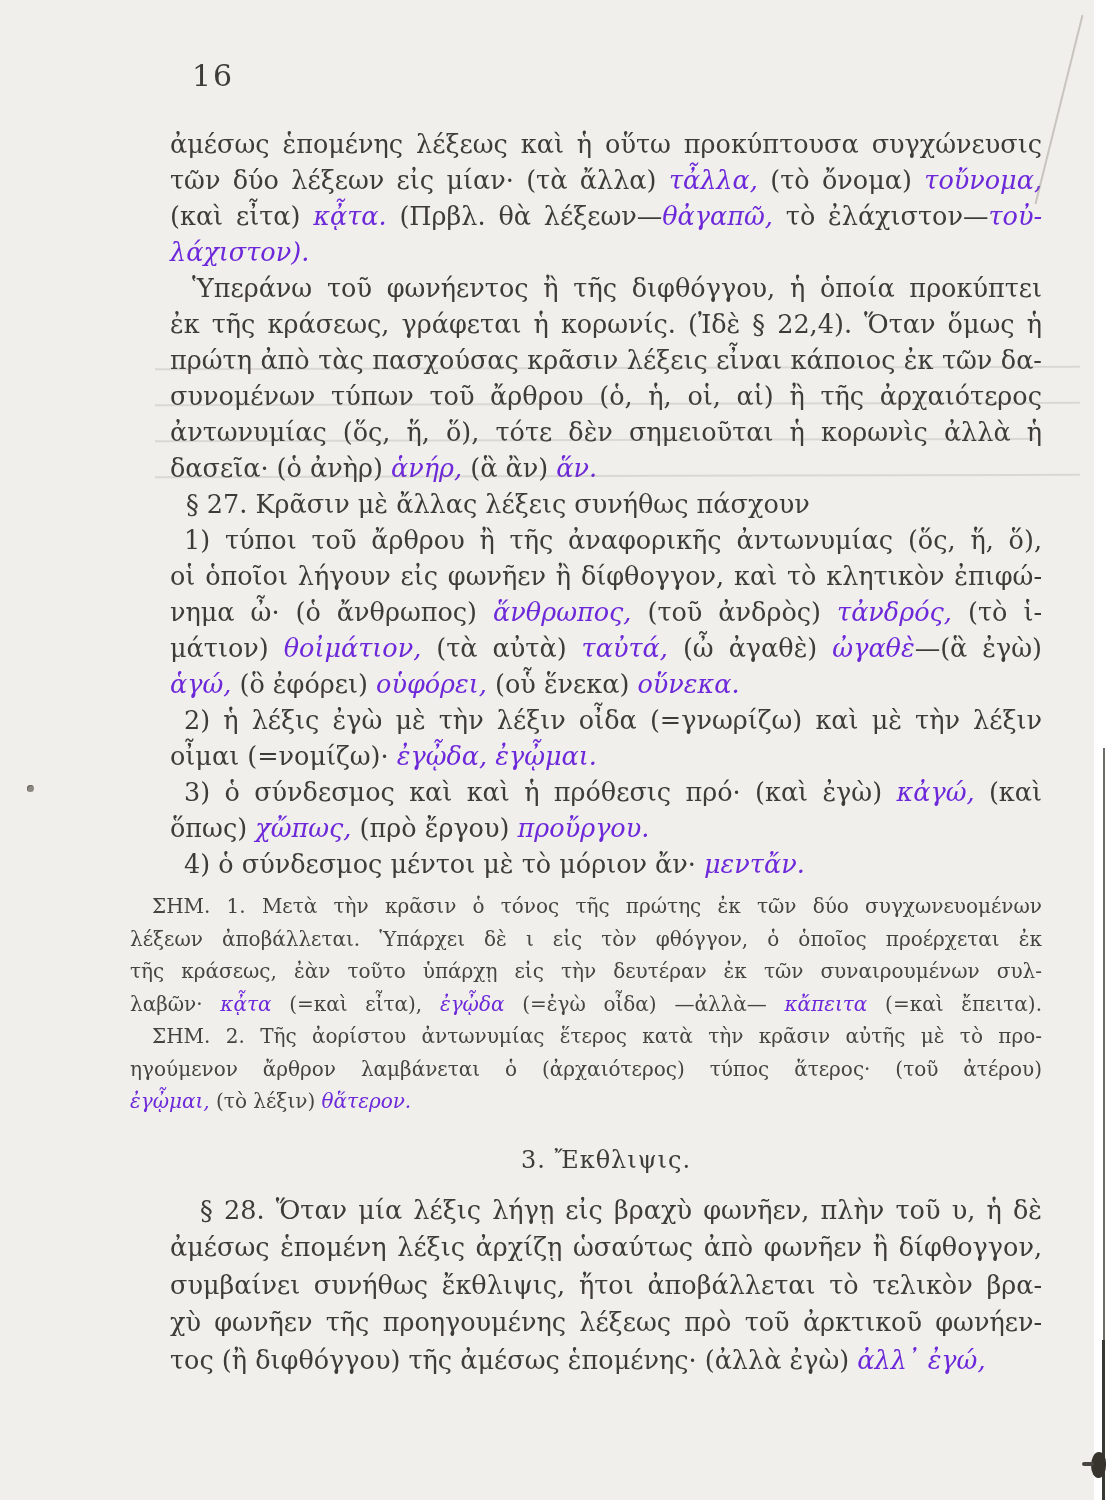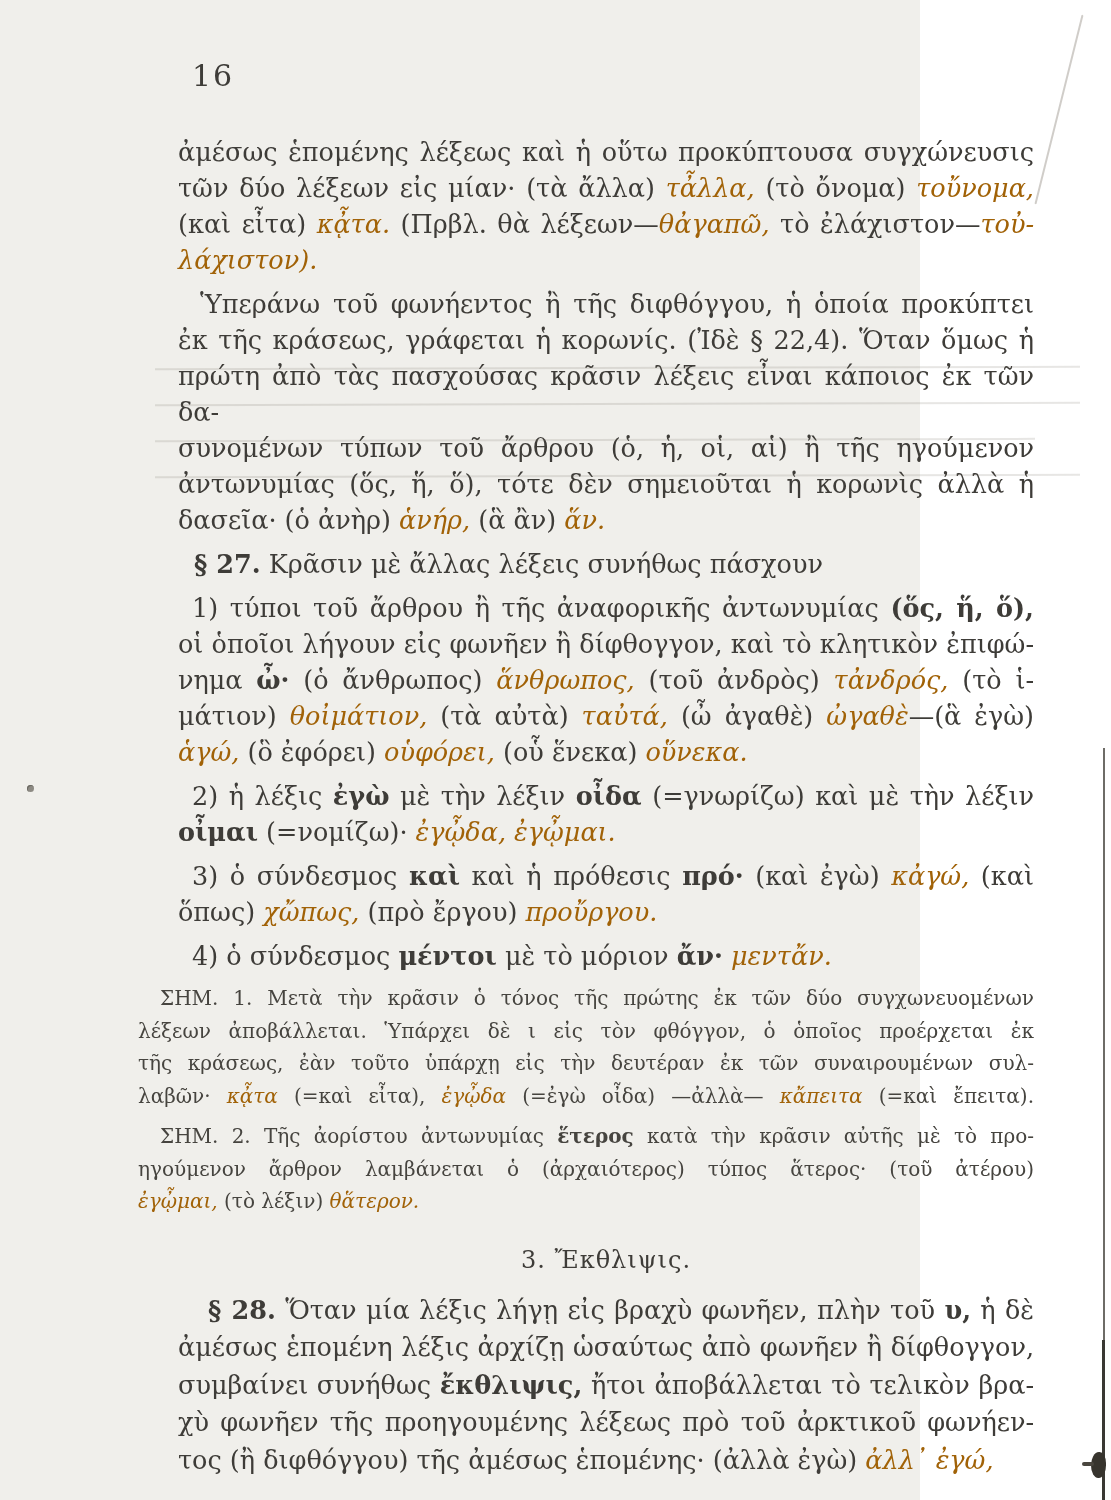--- a/index.html
+++ b/index.html
@@ -1,40 +1,40 @@
 <!DOCTYPE html>
 <html><head>
 <meta charset="utf-8">
 <style>
   html,body{margin:0;padding:0}
   body{width:1111px;height:1500px;overflow:hidden;
        font-family:"DejaVu Serif","Liberation Serif",serif;}
-  .page{position:relative;width:920px;height:1500px;
+  .page{position:relative;width:1094px;height:1500px;
         background:linear-gradient(180deg,#f2f1ee 0%,#f0efeb 55%,#edecе8 100%);
         background-color:var(--paper,#f0efeb);color:var(--ink,#3e3c38)}
   .page-number{position:absolute;left:192px;top:58px;font-size:30px;
         letter-spacing:2px;color:var(--ink)}
   .text-column{position:absolute;left:130px;top:126px;width:912px}
-  .para{margin:8px;padding:0}
+  .para{margin:0;padding:0}
   .para.body{padding-left:40px}
   .para.body .line{font-size:25.5px;line-height:36px;min-height:36px}
   .para.lh38 .line{line-height:37.5px;min-height:37.5px}
   .para.note .line{font-size:20px;line-height:32.5px;min-height:32.5px;color:#46443f}
   .para.mt8{margin-top:8px}
   .line.j{text-align:justify;text-align-last:justify}
   .line.end{text-align:right;text-align-last:left}
   .para.ind-xs .line:first-child{text-indent:14px}
   .para.ind-sm .line:first-child{text-indent:16px}
   .para.ind-md .line:first-child{text-indent:22px}
   .para.ind-lg .line:first-child{text-indent:30px}
   .para.head{padding-left:40px;margin:26px 0 16px;text-align:center}
   .para.head .line{font-size:24px;line-height:32px;text-align:left;
         text-align-last:center;letter-spacing:1px;font-weight:500}
-  span.em{font-style:italic;color:#a16207}
-  span.bd{font-weight:700}
+  span.em{font-style:italic;color:#6d28d9}
+  span.bd{font-weight:400}
   
   .crease{position:absolute;left:1058px;top:12px;width:2px;height:195px;
         background:rgba(150,144,135,.45);transform:rotate(14deg);border-radius:2px}
   .edge-line{position:absolute;left:1103px;top:748px;width:2px;height:752px;
         background:#55524c;opacity:.85}
   .edge-line2{position:absolute;left:1102px;top:1340px;width:3px;height:160px;
         background:#3a3833}
   .blob{position:absolute;left:1091px;top:1452px;width:15px;height:26px;
         background:#37342e;border-radius:55% 45% 50% 50%}
   .blob-spur{position:absolute;left:1082px;top:1462px;width:12px;height:4px;
@@ -54,21 +54,21 @@
       <div class="para body">
         <div class="line j"><span>ἀμέσως ἑπομένης λέξεως καὶ ἡ οὕτω προκύπτουσα συγχώνευσις</span></div>
         <div class="line j"><span>τῶν δύο λέξεων εἰς μίαν· (τὰ ἄλλα) </span><span class="em">τἆλλα,</span><span> (τὸ ὄνομα) </span><span class="em">τοὔνομα,</span></div>
         <div class="line j"><span>(καὶ εἶτα) </span><span class="em">κᾆτα.</span><span> (Πρβλ. θὰ λέξεων—</span><span class="em">θἀγαπῶ,</span><span> τὸ ἐλάχιστον—</span><span class="em">τοὐ-</span></div>
         <div class="line end"><span class="em">λάχιστον).</span></div>
       </div>
       <div class="para body ind-md">
         <div class="line j"><span>Ὑπεράνω τοῦ φωνήεντος ἢ τῆς διφθόγγου, ἡ ὁποία προκύπτει</span></div>
         <div class="line j"><span>ἐκ τῆς κράσεως, γράφεται ἡ κορωνίς. (Ἰδὲ § 22,4). Ὅταν ὅμως ἡ</span></div>
         <div class="line j"><span>πρώτη ἀπὸ τὰς πασχούσας κρᾶσιν λέξεις εἶναι κάποιος ἐκ τῶν δα-</span></div>
-        <div class="line j"><span>συνομένων τύπων τοῦ ἄρθρου (ὁ, ἡ, οἱ, αἱ) ἢ τῆς ηγούμενον</span></div>
+        <div class="line j"><span>συνομένων τύπων τοῦ ἄρθρου (ὁ, ἡ, οἱ, αἱ) ἢ τῆς ἀρχαιότερος</span></div>
         <div class="line j"><span>ἀντωνυμίας (ὅς, ἥ, ὅ), τότε δὲν σημειοῦται ἡ κορωνὶς ἀλλὰ ἡ</span></div>
         <div class="line end"><span>δασεῖα· (ὁ ἀνὴρ) </span><span class="em">ἁνήρ,</span><span> (ἃ ἂν) </span><span class="em">ἅν.</span></div>
       </div>
       <div class="para body ind-sm">
         <div class="line end"><span class="bd">§ 27.</span><span> Κρᾶσιν μὲ ἄλλας λέξεις συνήθως πάσχουν</span></div>
       </div>
       <div class="para body ind-xs">
         <div class="line j"><span>1) τύποι τοῦ ἄρθρου ἢ τῆς ἀναφορικῆς ἀντωνυμίας </span><span class="bd">(ὅς, ἥ, ὅ),</span></div>
         <div class="line j"><span>οἱ ὁποῖοι λήγουν εἰς φωνῆεν ἢ δίφθογγον, καὶ τὸ κλητικὸν ἐπιφώ-</span></div>
         <div class="line j"><span>νημα </span><span class="bd">ὦ·</span><span> (ὁ ἄνθρωπος) </span><span class="em">ἅνθρωπος,</span><span> (τοῦ ἀνδρὸς) </span><span class="em">τἀνδρός,</span><span> (τὸ ἱ-</span></div>

